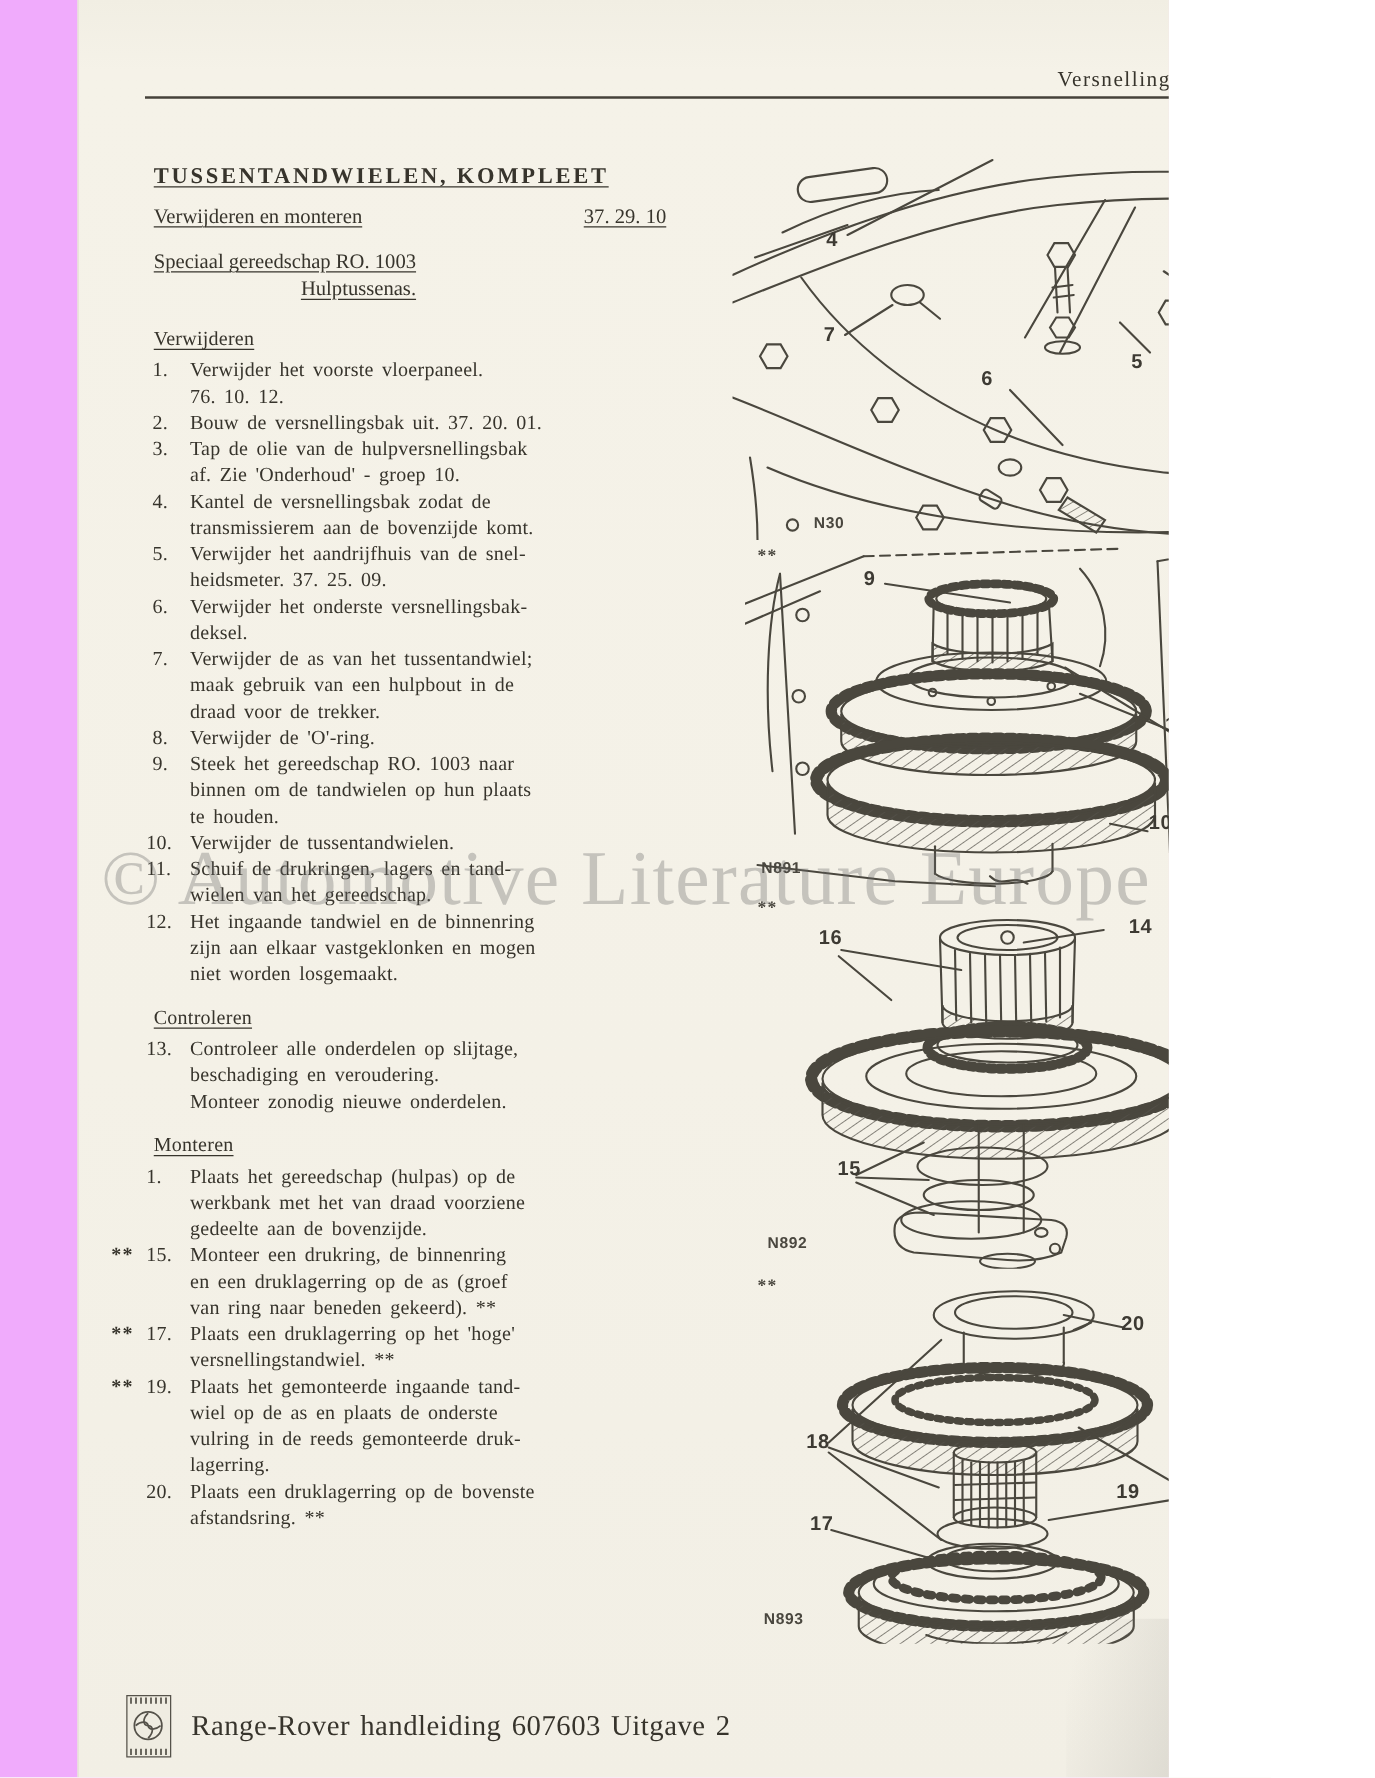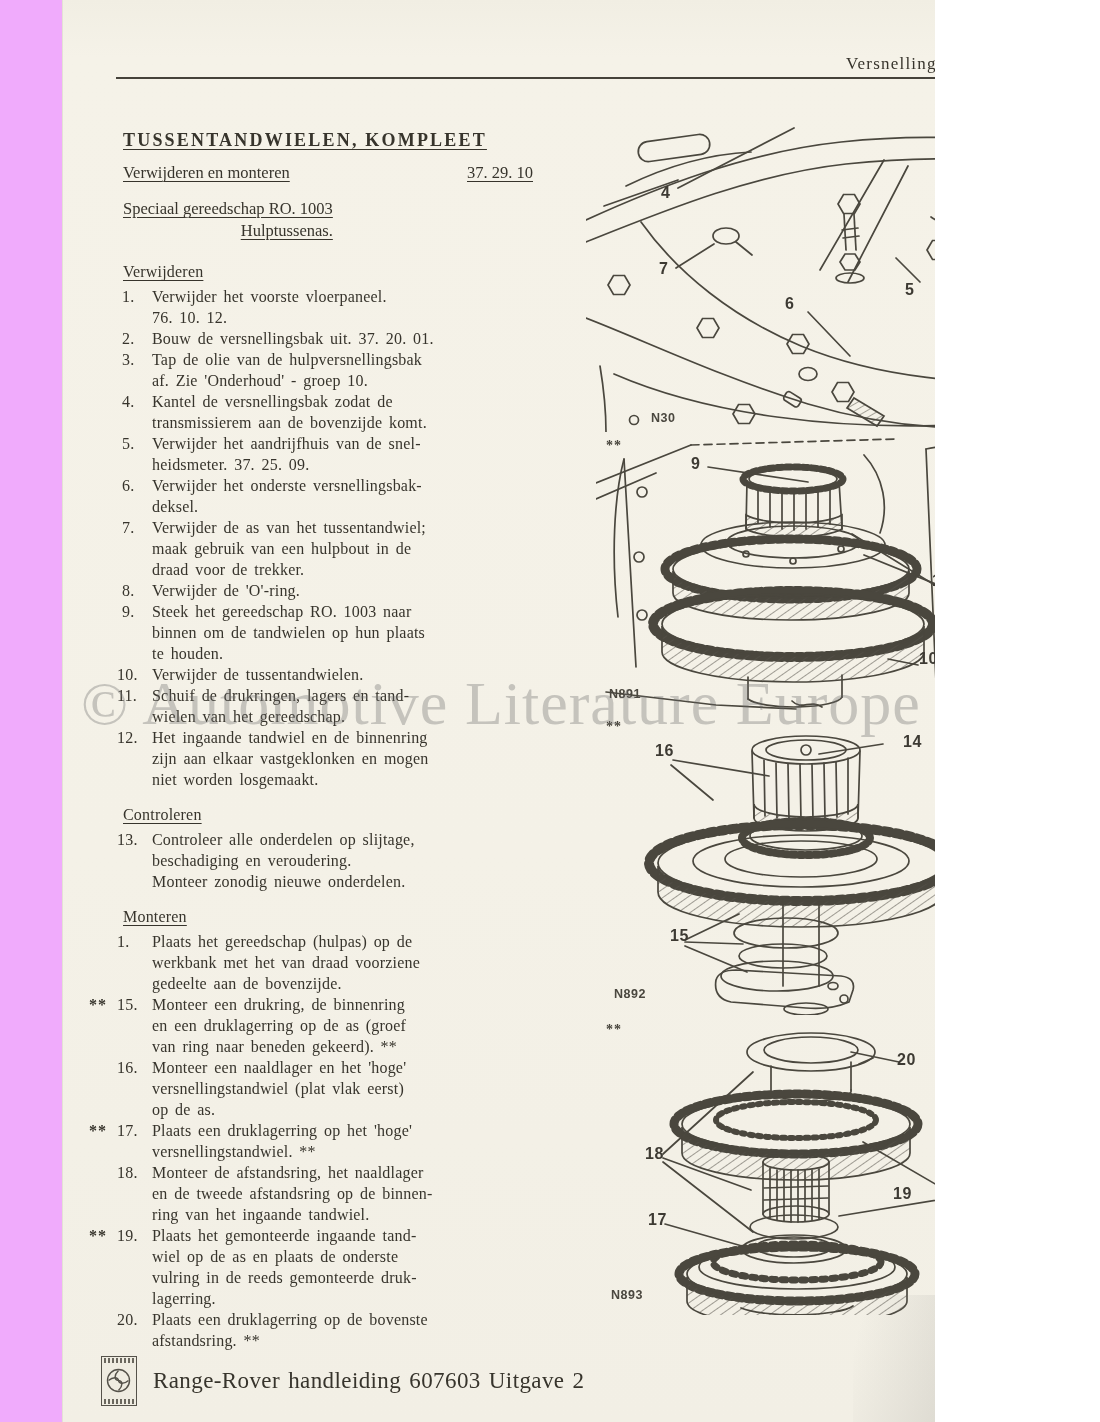--- a/index.html
+++ b/index.html
@@ -103,28 +103,22 @@
 beschadiging en veroudering.
 Monteer zonodig nieuwe onderdelen.</span></div>
 
     <div class="sect gap u">Monteren</div>
     <div class="step w2"><span class="num">1.</span><span class="txt" style="position:static;">Plaats het gereedschap (hulpas) op de
 werkbank met het van draad voorziene
 gedeelte aan de bovenzijde.</span></div>
     <div class="step w2"><span class="marker">**</span><span class="num">15.</span><span class="txt" style="position:static;">Monteer een drukring, de binnenring
 en een druklagerring op de as (groef
 van ring naar beneden gekeerd). **</span></div>
-    <div class="step w2"><span class="num">16.</span><span class="txt" style="position:static;">Monteer een naaldlager en het 'hoge'
-versnellingstandwiel (plat vlak eerst)
-op de as.</span></div>
     <div class="step w2"><span class="marker">**</span><span class="num">17.</span><span class="txt" style="position:static;">Plaats een druklagerring op het 'hoge'
 versnellingstandwiel. **</span></div>
-    <div class="step w2"><span class="num">18.</span><span class="txt" style="position:static;">Monteer de afstandsring, het naaldlager
-en de tweede afstandsring op de binnen-
-ring van het ingaande tandwiel.</span></div>
     <div class="step w2"><span class="marker">**</span><span class="num">19.</span><span class="txt" style="position:static;">Plaats het gemonteerde ingaande tand-
 wiel op de as en plaats de onderste
 vulring in de reeds gemonteerde druk-
 lagerring.</span></div>
     <div class="step w2"><span class="num">20.</span><span class="txt" style="position:static;">Plaats een druklagerring op de bovenste
 afstandsring. **</span></div>
   </div>
 
   <div class="fig" style="left:523px;top:122px;width:515px;height:310px;">
    <svg width="515" height="310" viewBox="0 0 515 310">

